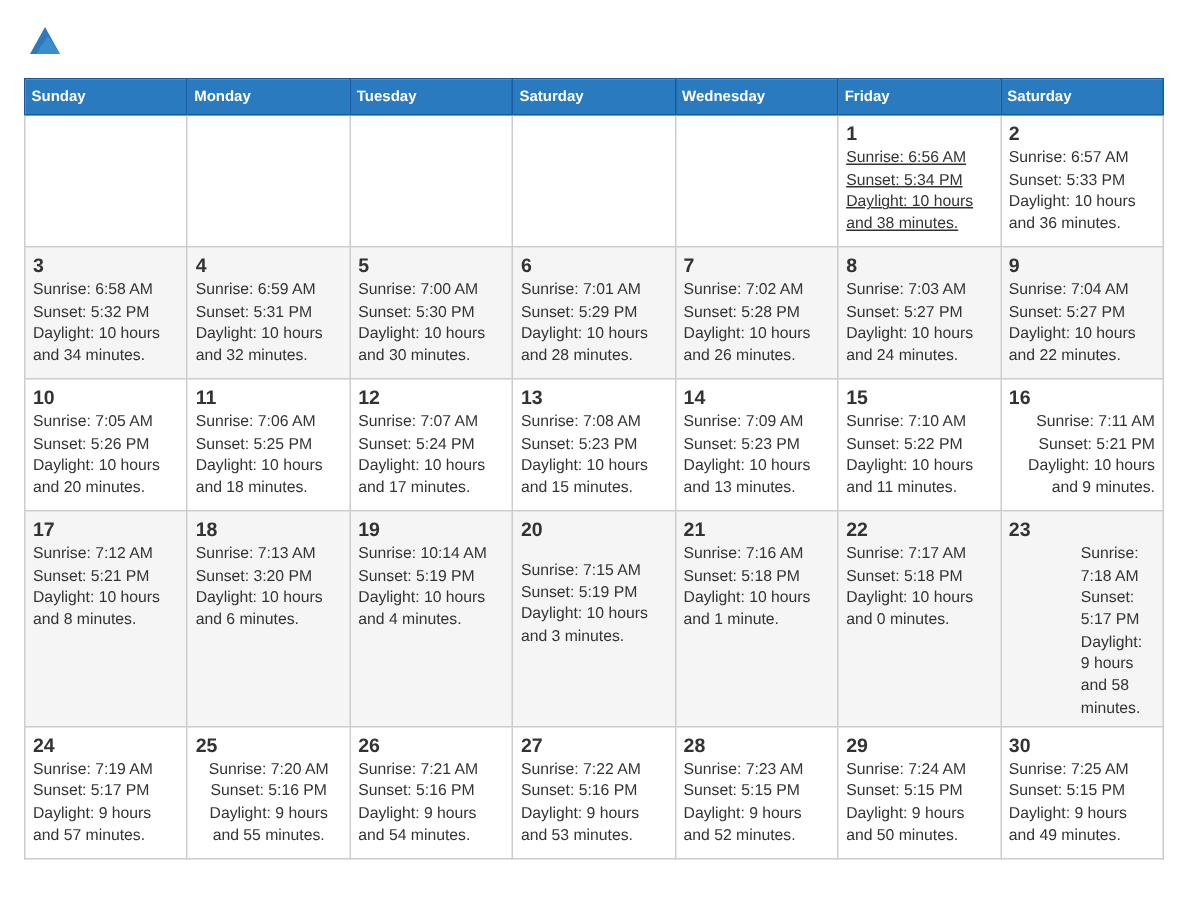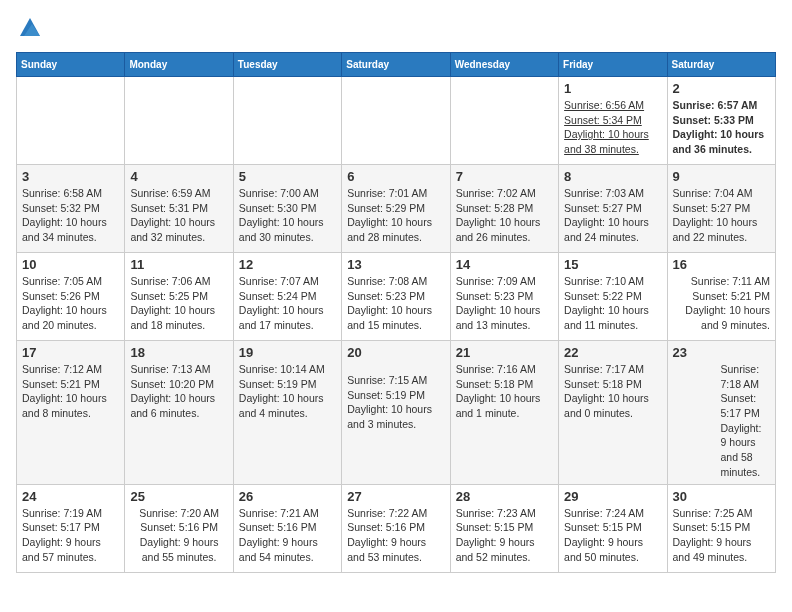--- a/index.html
+++ b/index.html
@@ -136,21 +136,21 @@
         <td class="empty-cell"></td>
         <td>
           <span class="day-num">1</span>
           <div class="day-info" style="white-space: pre-line; text-decoration: underline;">Sunrise: 6:56 AM
 Sunset: 5:34 PM
 Daylight: 10 hours
 and 38 minutes.</div>
         </td>
         <td>
           <span class="day-num">2</span>
-          <div class="day-info" style="white-space: pre-line; font-weight: bold;">Sunrise: 6:57 AM
+          <div class="day-info" style="white-space: pre-line;">Sunrise: 6:57 AM
 Sunset: 5:33 PM
 Daylight: 10 hours
 and 36 minutes.</div>
         </td>
       </tr>
       <tr>
         <td>
           <span class="day-num">3</span>
           <div class="day-info" style="white-space: pre-line;">Sunrise: 6:58 AM
 Sunset: 5:32 PM
@@ -255,21 +255,21 @@
         <td>
           <span class="day-num">17</span>
           <div class="day-info" style="white-space: pre-line;">Sunrise: 7:12 AM
 Sunset: 5:21 PM
 Daylight: 10 hours
 and 8 minutes.</div>
         </td>
         <td>
           <span class="day-num">18</span>
           <div class="day-info" style="white-space: pre-line;">Sunrise: 7:13 AM
-Sunset: 10:20 PM
+Sunset: 3:20 PM
 Daylight: 10 hours
 and 6 minutes.</div>
         </td>
         <td>
           <span class="day-num">19</span>
           <div class="day-info" style="white-space: pre-line;">Sunrise: 10:14 AM
 Sunset: 5:19 PM
 Daylight: 10 hours
 and 4 minutes.</div>
         </td>

